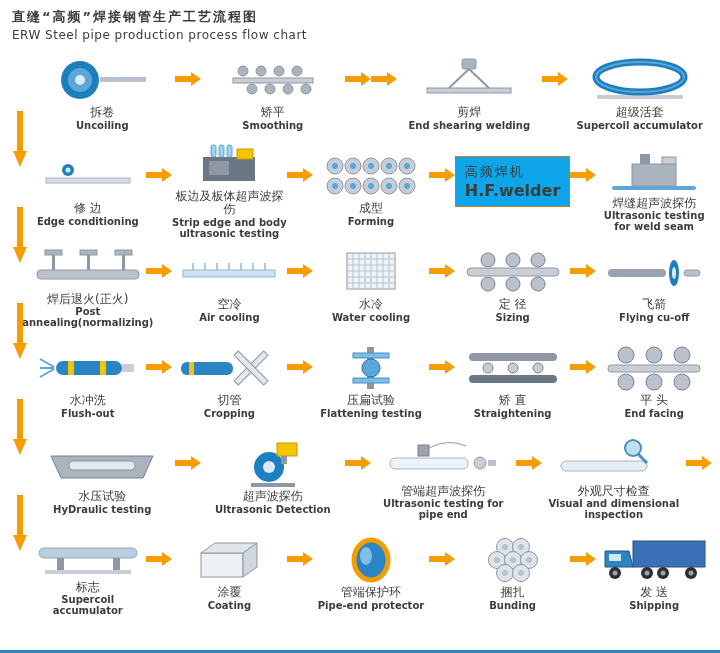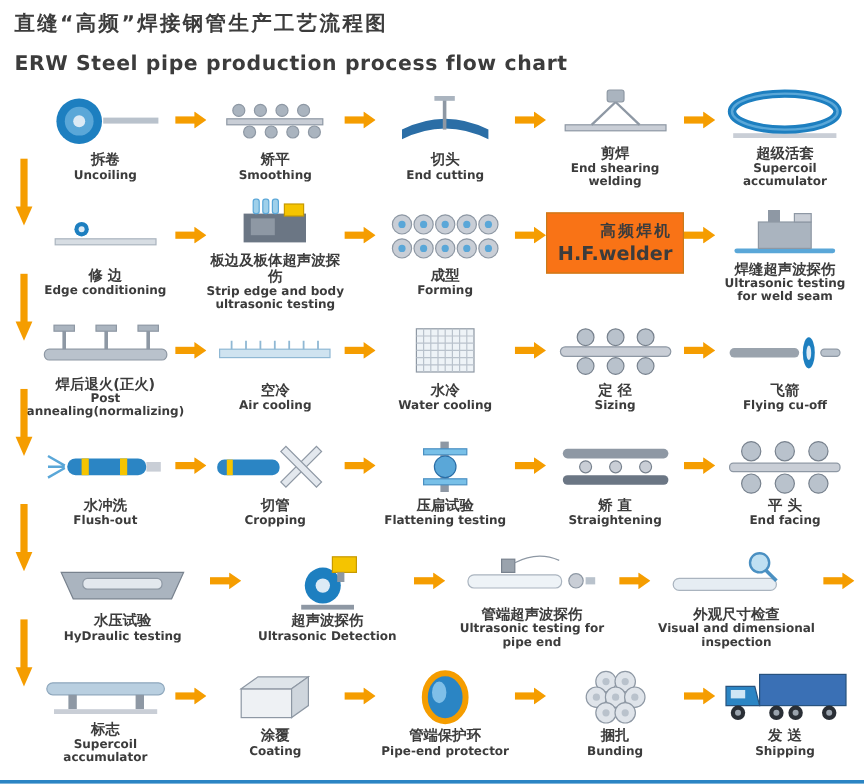--- a/index.html
+++ b/index.html
@@ -4,32 +4,32 @@
 <style>
   * { margin:0; padding:0; box-sizing:border-box; }
   html,body { width:720px; height:653px; }
   body {
     background:#ffffff;
     font-family:"DejaVu Sans","Liberation Sans",sans-serif;
     color:#3c3c3c;
     overflow:hidden;
   }
   #stage { position:relative; width:720px; height:653px; background:#fff; padding:8px 6px 0 12px; }
-  .title-zh { font-size:17px; font-weight:bold; letter-spacing:2px; }
-  .title-en { font-size:17px; font-weight:bold; margin-top:12px; letter-spacing:0.5px; }
+  .title-zh { font-size:13px; font-weight:bold; letter-spacing:2px; }
+  .title-en { font-size:12px; font-weight:normal; margin-top:2px; letter-spacing:0.5px; }
   #rows { margin-top:3px; }
   .flow-row { position:relative; display:flex; align-items:center; height:96px; padding:0 2px 0 18px; }
   .step { flex:1 1 0; display:flex; flex-direction:column; align-items:center; justify-content:flex-start; min-width:0; }
   .step .icon { height:50px; display:flex; align-items:center; justify-content:center; }
   .labels { text-align:center; line-height:1.12; margin-top:1px; }
-  .zh { font-size:12px; font-weight:bold; }
+  .zh { font-size:12px; font-weight:normal; }
   .en { font-size:10px; font-weight:bold; }
   .h-arrow { flex:0 0 26px; display:flex; align-items:center; transform:translateY(-14px); }
   .vconn { position:absolute; left:0; top:-30px; width:16px; height:58px; }
-  .hf-box { border:1.5px solid #c87a1a; padding:6px 9px; background:#f97316; text-align:right; transform:translateY(-8px); }
+  .hf-box { border:1.5px solid #c87a1a; padding:6px 9px; background:#0ea5e9; text-align:left; transform:translateY(-8px); }
   .hf-box .zh { font-size:13px; letter-spacing:2px; }
   .hf-box .en { font-size:16px; }
   .bottom-line { position:absolute; left:0; bottom:0; width:100%; height:3px; }
 </style>
 </head>
 <body>
 
 <div id="stage">
   <div class="title-zh">直缝“高频”焊接钢管生产工艺流程图</div>
   <div class="title-en">ERW Steel pipe production process flow chart</div>
@@ -72,33 +72,20 @@
       <div class="labels">
         <div class="zh">矫平</div>
         <div class="en">Smoothing</div>
       </div>
         </div>
         <div class="h-arrow">
           <svg width="26" height="14" viewBox="0 0 26 14">
             <rect x="0" y="4" width="17" height="6" fill="#f59d00"></rect>
             <polygon points="16,0 26,7 16,14" fill="#f59d00"></polygon>
           </svg>
-        </div>
-        <div class="step">
-          <div class="icon">
-            <svg width="96" height="46" viewBox="0 0 96 46" xmlns="http://www.w3.org/2000/svg">
-              <path d="M12,30 Q48,12 84,30 L84,38 Q48,20 12,38 Z" fill="#2b6ea6"></path>
-              <rect x="46" y="4" width="3" height="26" fill="#8e98a4"></rect>
-              <rect x="39" y="2" width="17" height="4" fill="#aab4bf"></rect>
-            </svg>
-          </div>
-      <div class="labels">
-        <div class="zh">切头</div>
-        <div class="en">End cutting</div>
-      </div>
         </div>
         <div class="h-arrow">
           <svg width="26" height="14" viewBox="0 0 26 14">
             <rect x="0" y="4" width="17" height="6" fill="#f59d00"></rect>
             <polygon points="16,0 26,7 16,14" fill="#f59d00"></polygon>
           </svg>
         </div>
         <div class="step">
           <div class="icon">
             <svg width="96" height="46" viewBox="0 0 96 46" xmlns="http://www.w3.org/2000/svg">

